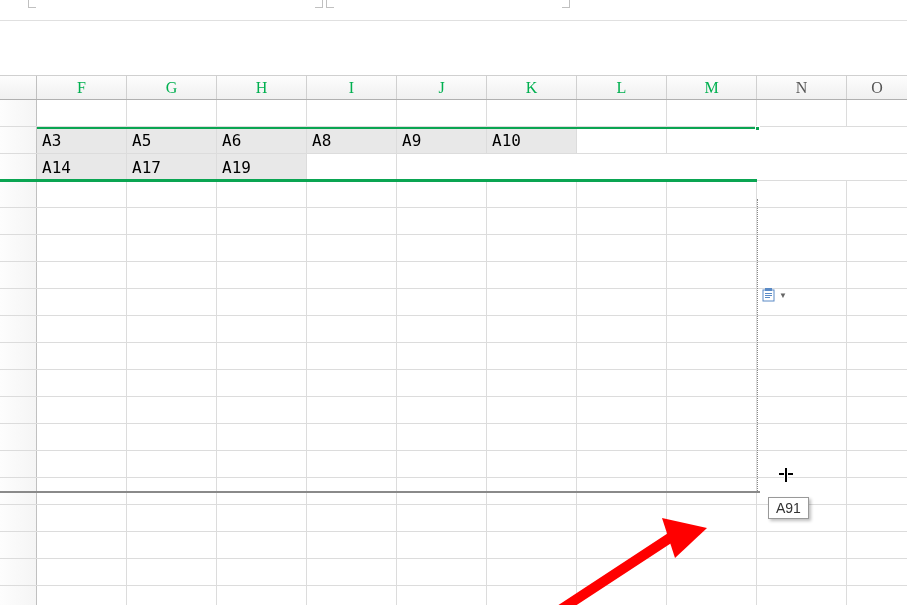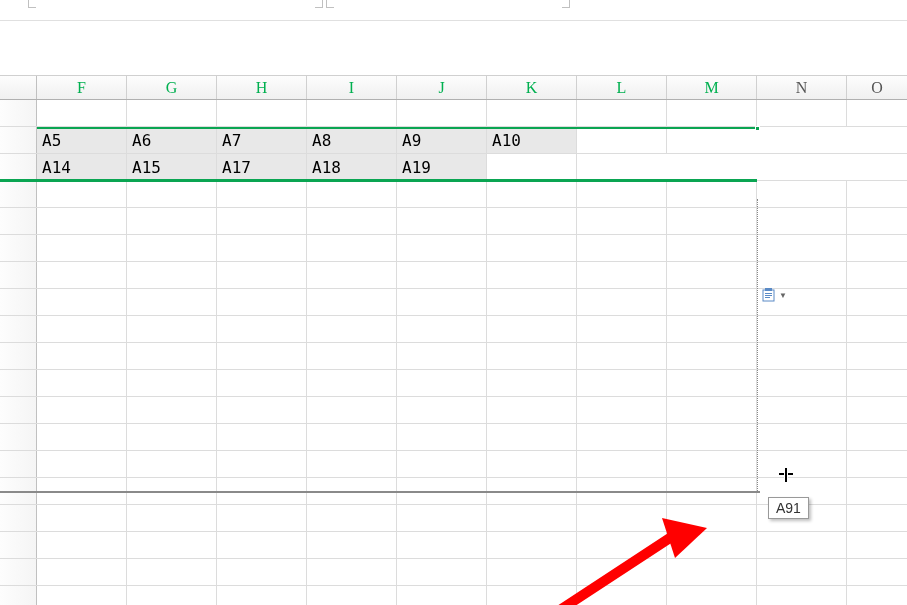--- a/index.html
+++ b/index.html
@@ -264,36 +264,34 @@
     <div class="cell" style="width:90px"></div>
     <div class="cell" style="width:90px"></div>
     <div class="cell" style="width:90px"></div>
     <div class="cell" style="width:90px"></div>
     <div class="cell" style="width:90px"></div>
     <div class="cell" style="width:60px;border-right:none"></div>
   </div>
 
   <div class="grid-row">
     <div class="row-header"></div>
+    <div class="cell selected" style="width:90px">A3</div>
     <div class="cell selected" style="width:90px">A5</div>
     <div class="cell selected" style="width:90px">A6</div>
-    <div class="cell selected" style="width:90px">A7</div>
     <div class="cell selected" style="width:90px">A8</div>
     <div class="cell selected" style="width:90px">A9</div>
     <div class="cell selected" style="width:90px">A10</div>
     <div class="cell" style="width:90px"></div>
     <div class="cell" style="width:60px;border-right:none"></div>
   </div>
 
   <div class="grid-row">
     <div class="row-header"></div>
     <div class="cell selected" style="width:90px">A14</div>
-    <div class="cell selected" style="width:90px">A15</div>
     <div class="cell selected" style="width:90px">A17</div>
-    <div class="cell selected" style="width:90px">A18</div>
     <div class="cell selected" style="width:90px">A19</div>
     <div class="cell" style="width:90px"></div>
     <div class="cell" style="width:60px;border-right:none"></div>
   </div>
 
   <div id="empty-rows-container">
       <div class="grid-row">
         <div class="row-header"></div>
         <div class="cell" style="width: 90px;"></div>
         <div class="cell" style="width: 90px;"></div>

